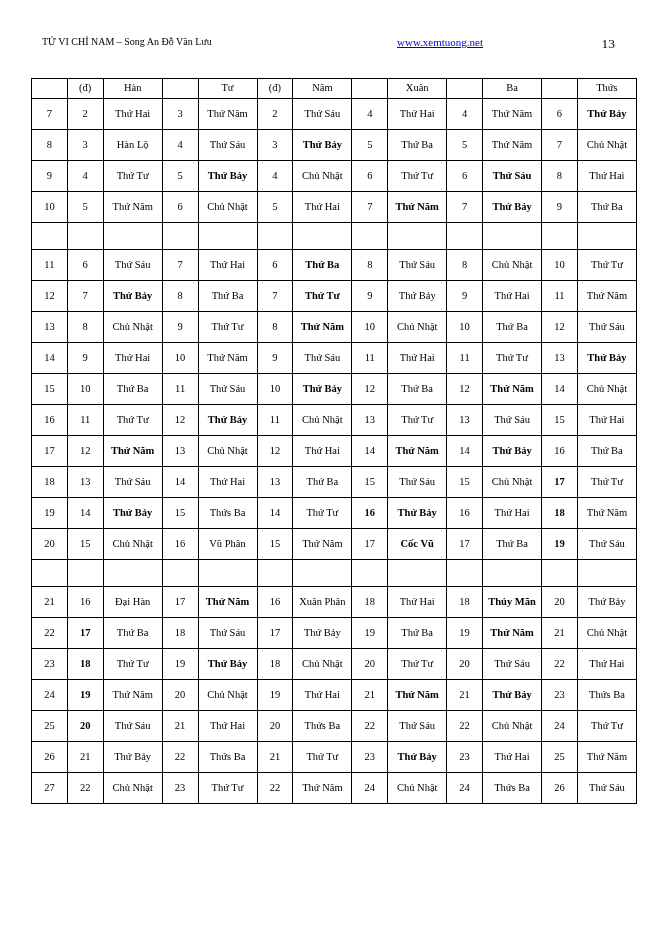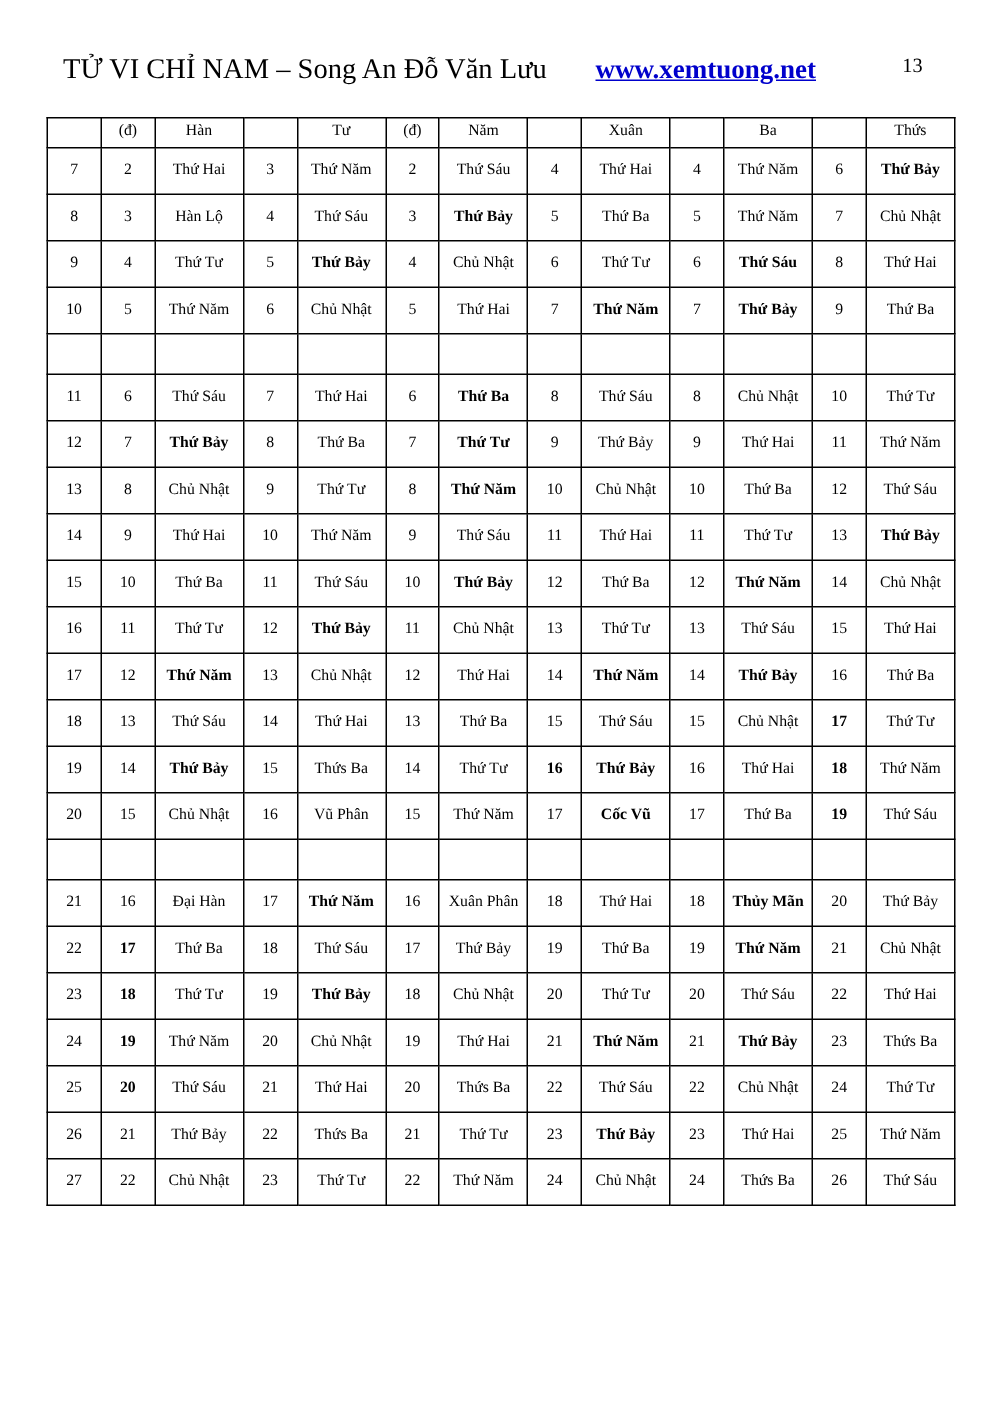--- a/index.html
+++ b/index.html
@@ -25,31 +25,31 @@
   .header {
     position: absolute;
     top: 36px;
     left: 42px;
     right: 42px;
     height: 22px;
     display: flex;
     align-items: baseline;
   }
   .header-title {
-    font-size: 19px;
+    font-size: 10px;
     font-family: "Liberation Serif", serif;
     white-space: nowrap;
     text-align: center;
   }
   .header-url {
     position: absolute;
     left: 355px;
     top: 0;
-    font-size: 18px;
-    font-weight: bold;
+    font-size: 11px;
+    font-weight: normal;
     color: #0000cc;
     text-decoration: underline;
     font-family: "Liberation Serif", serif;
   }
   .header-page {
     position: absolute;
     right: 12px;
     top: 0;
     font-size: 13.5px;
   }

